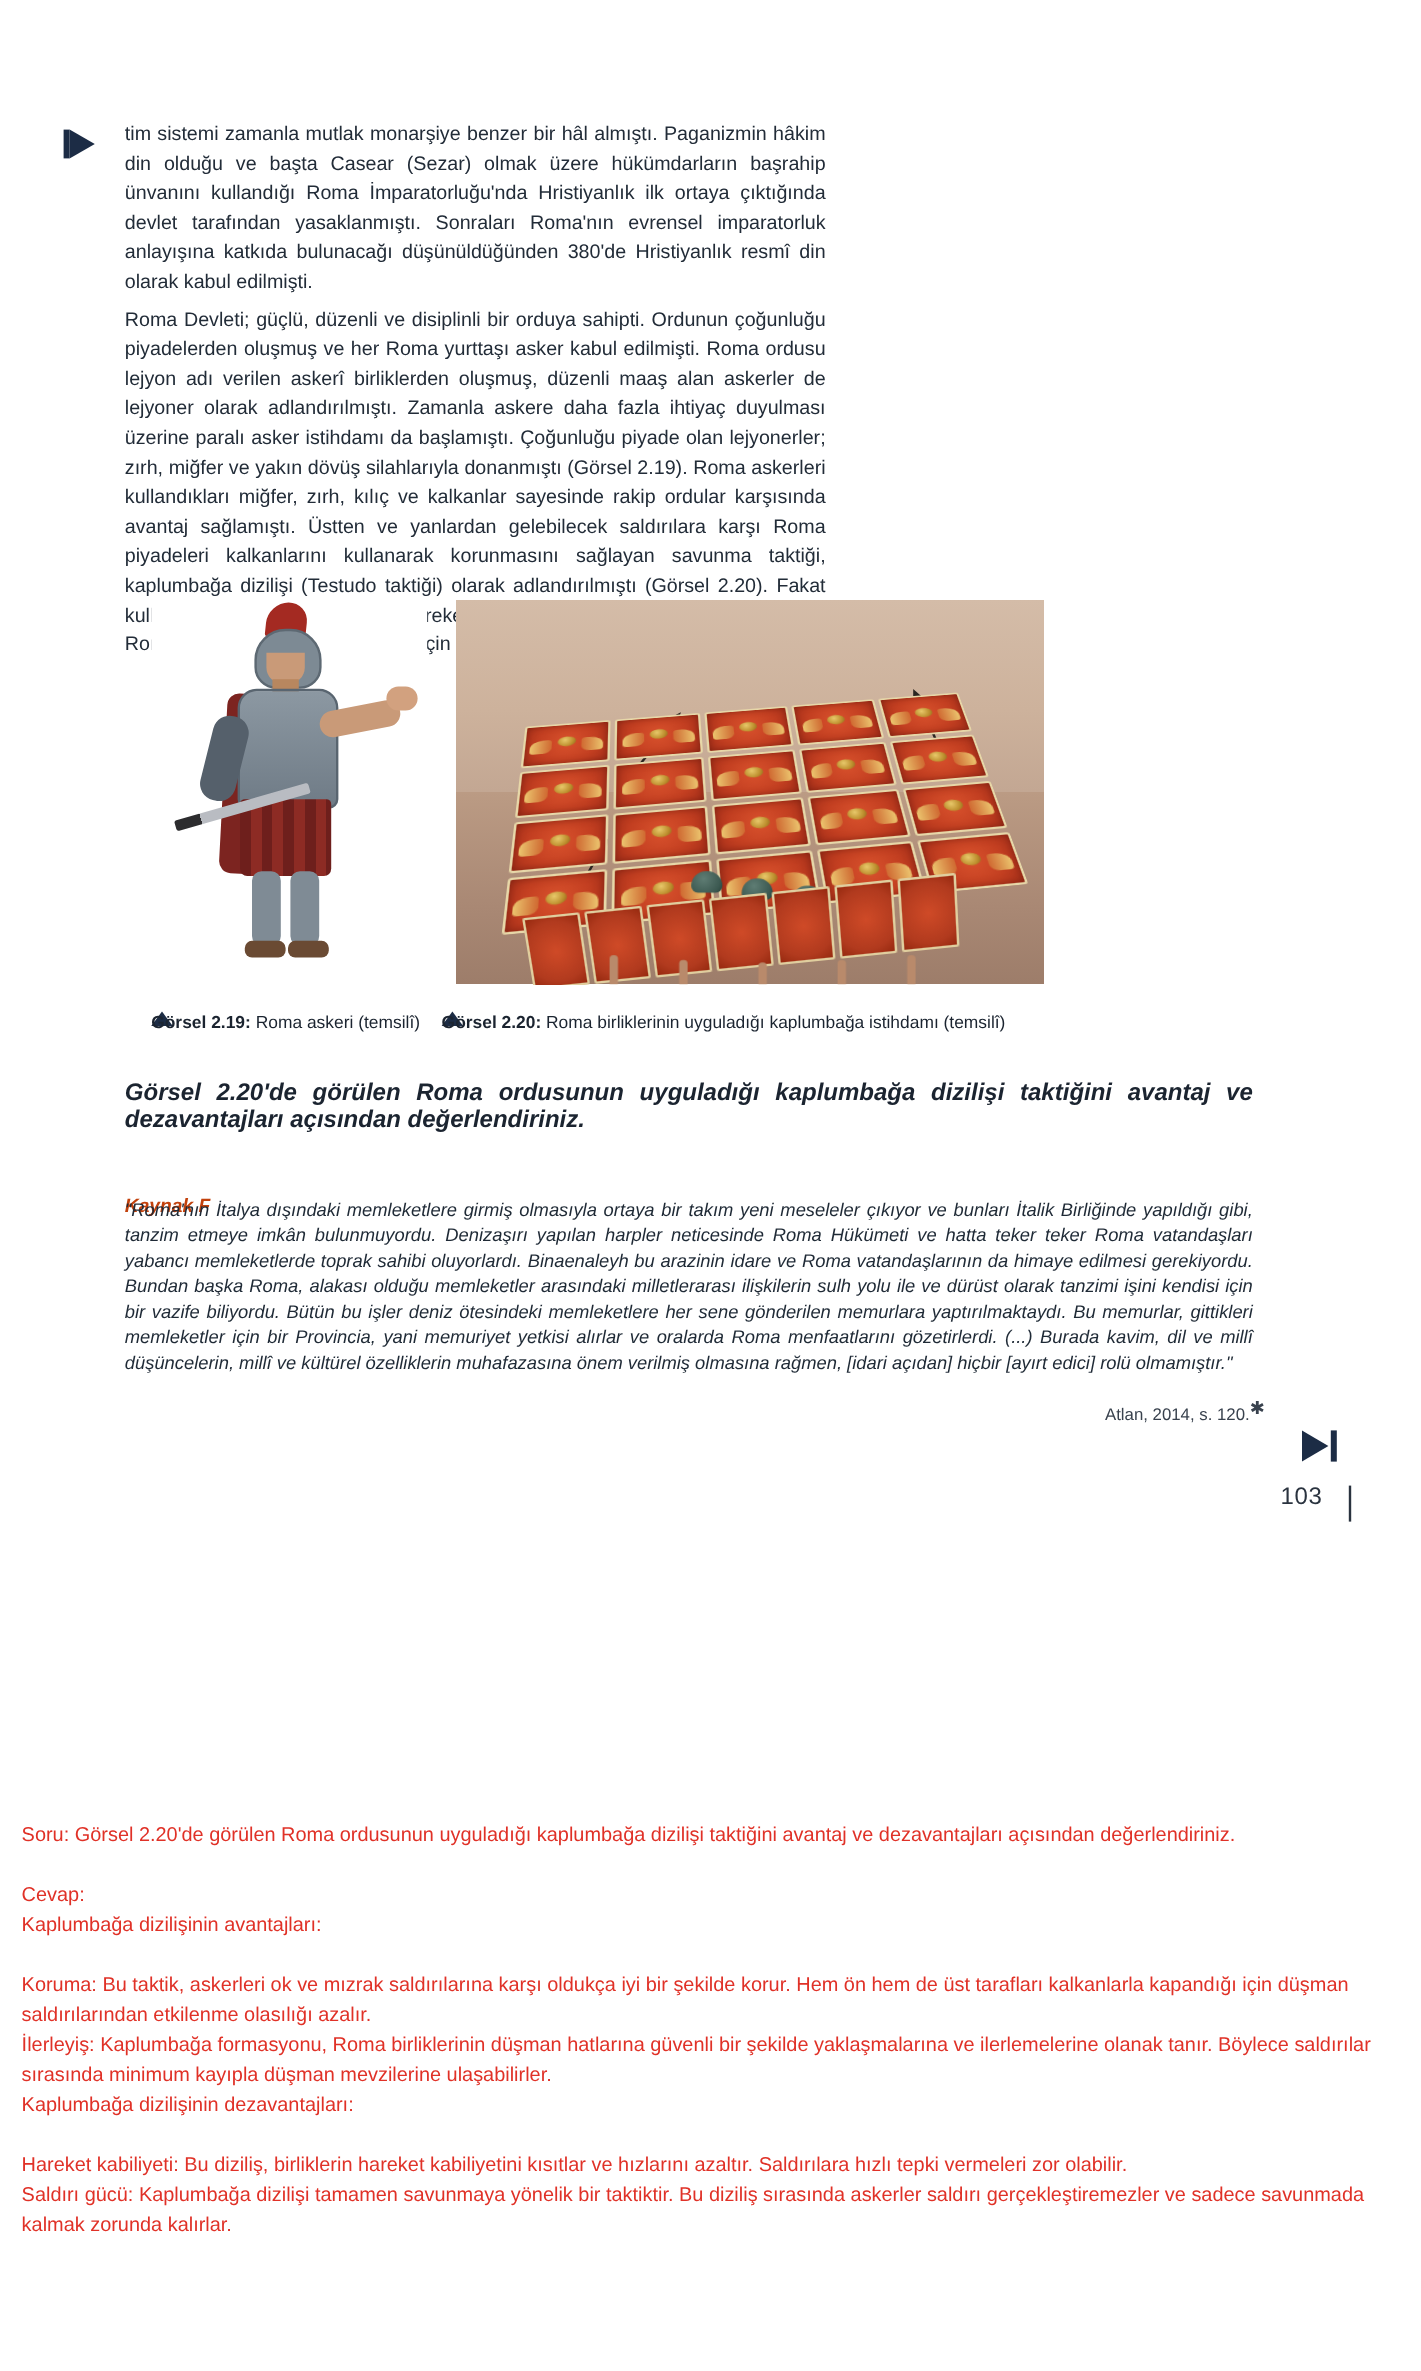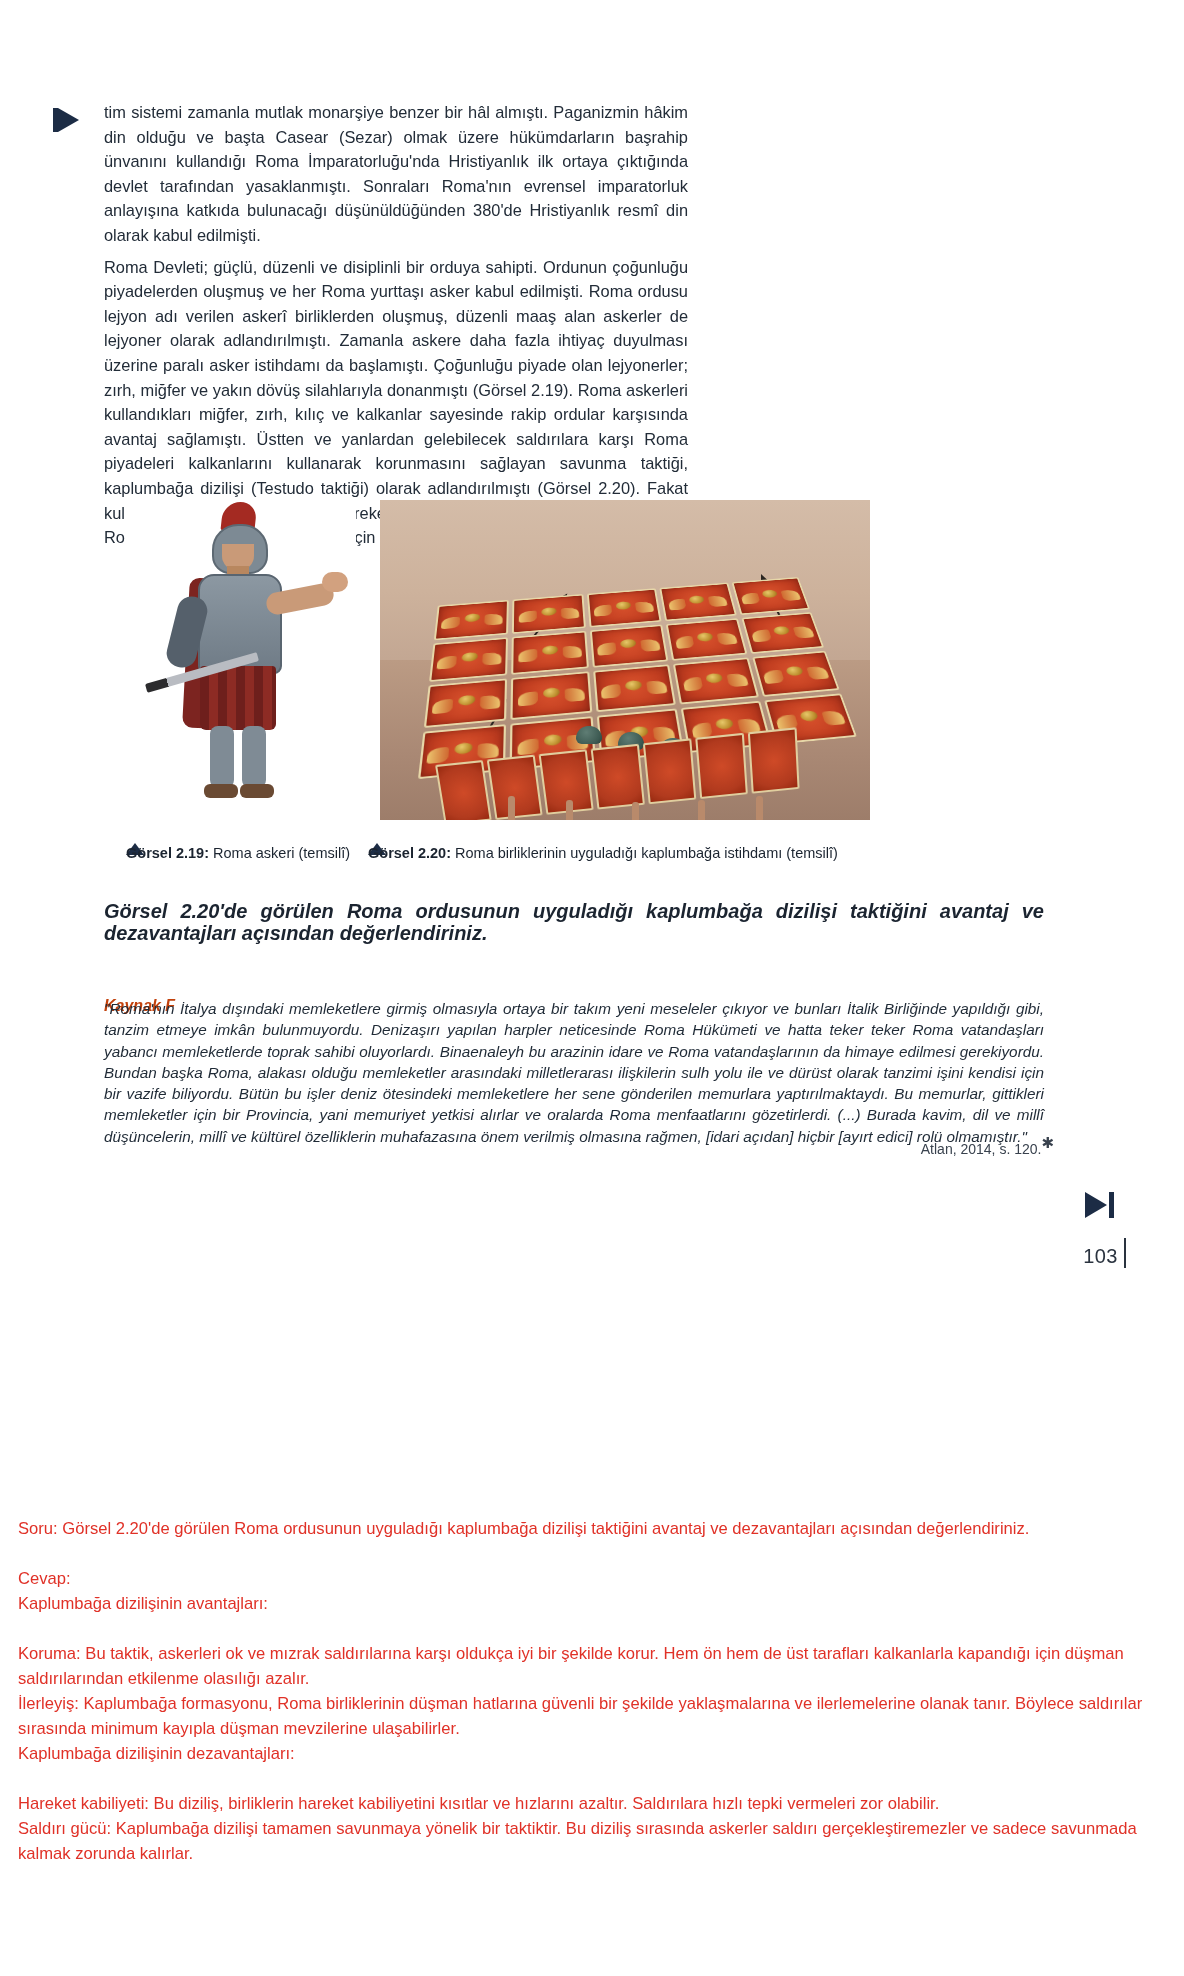--- a/index.html
+++ b/index.html
@@ -308,21 +308,21 @@
     width: 940px;
     font-size: 15.3px;
     line-height: 21.3px;
     font-style: italic;
     color: #1f2a36;
     text-align: justify;
   }
   .kaynak-src {
     position: absolute;
     right: 130px;
-    top: 1134px;
+    top: 1164px;
     font-size: 14px;
     color: #39424e;
   }
   .kaynak-src sup { font-size: 15px; }
 
   
   .end-marker {
     position: absolute;
     right: 70px;
     top: 1192px;
@@ -338,22 +338,22 @@
   .end-marker .bar {
     width: 5px; height: 26px; background: #1c2c45; margin-left: 2px;
   }
 
   
   .folio {
     position: absolute;
     right: 58px;
     top: 1236px;
     display: flex;
-    align-items: flex-end;
-    gap: 6px;
+    align-items: flex-start;
+    gap: 22px;
   }
   .folio-num {
     font-size: 20px;
     color: #2a333f;
     letter-spacing: .5px;
   }
   .folio-rule {
     width: 2px; height: 30px; background: #2a333f; margin-top: 2px;
   }
 

